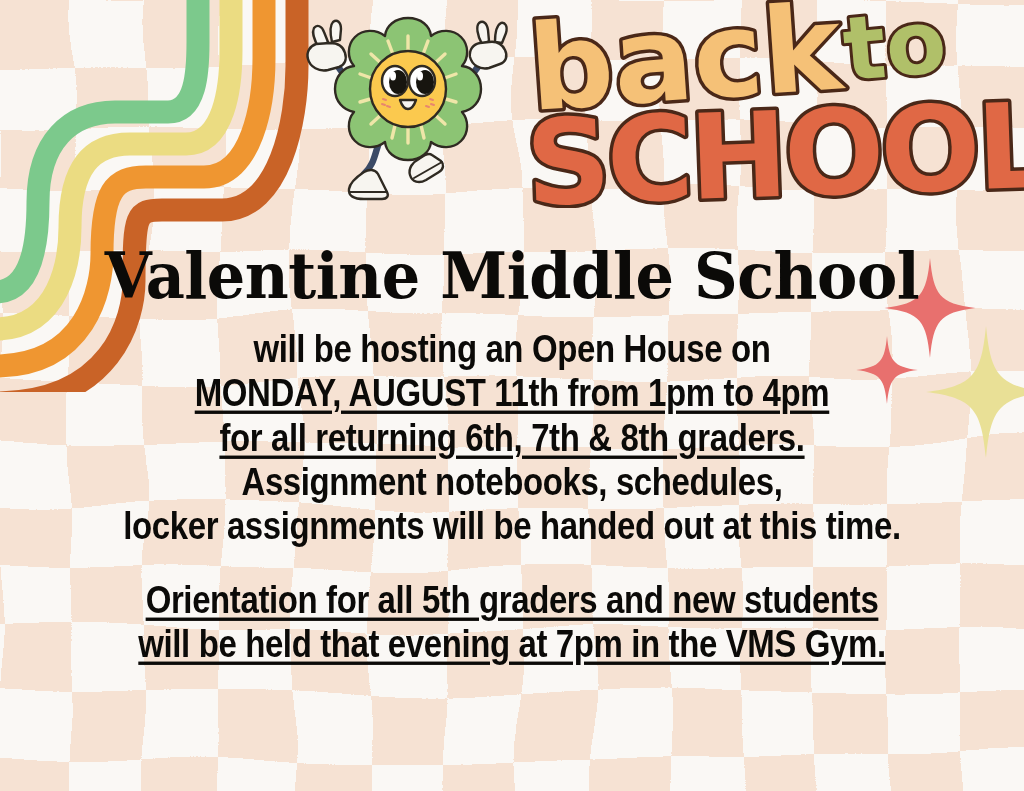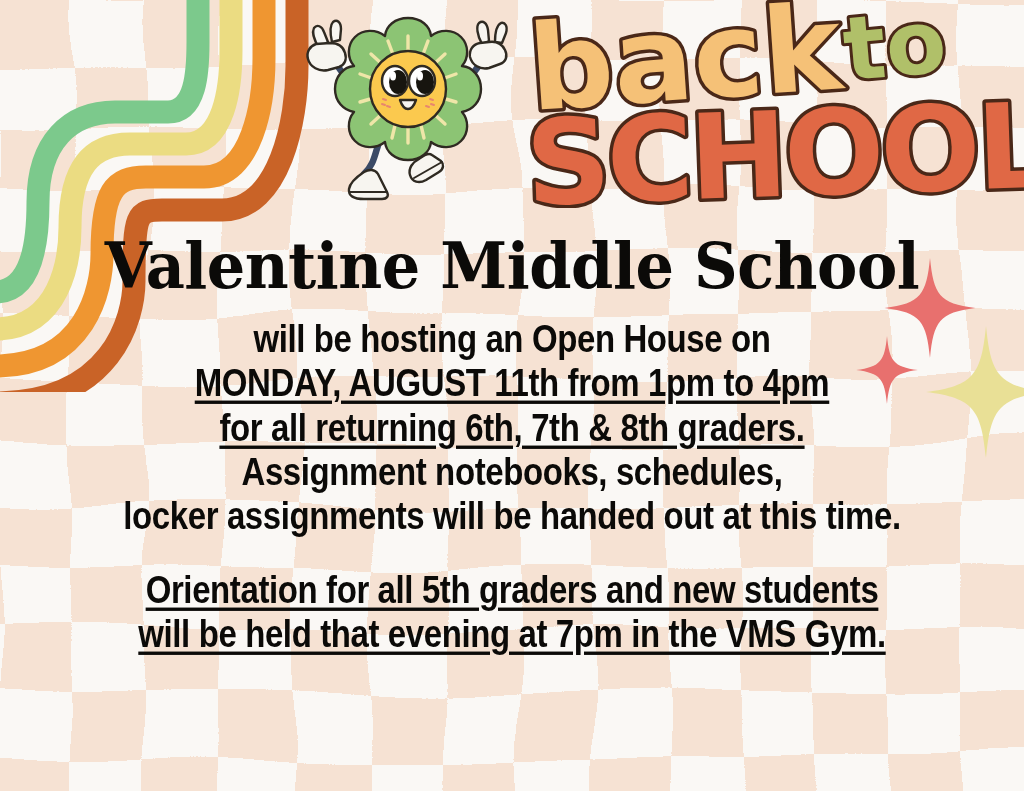--- a/index.html
+++ b/index.html
@@ -60,21 +60,21 @@
     z-index: 2;
   }
   #sparkle-pink-large { left: 884px; top: 258px; width: 92px; height: 100px; }
   #sparkle-pink-small { left: 856px; top: 336px; width: 62px; height: 68px; }
   #sparkle-yellow     { left: 926px; top: 326px; width: 120px; height: 132px; }
 
   
   #text-block {
     position: absolute;
     left: 0;
-    top: 234px;
+    top: 244px;
     width: 1024px;
     z-index: 5;
     text-align: center;
     color: #0b0a08;
   }
 
   .school-title {
     font-family: "DejaVu Serif", "Liberation Serif", serif;
     font-weight: bold;
     font-size: 63px;

